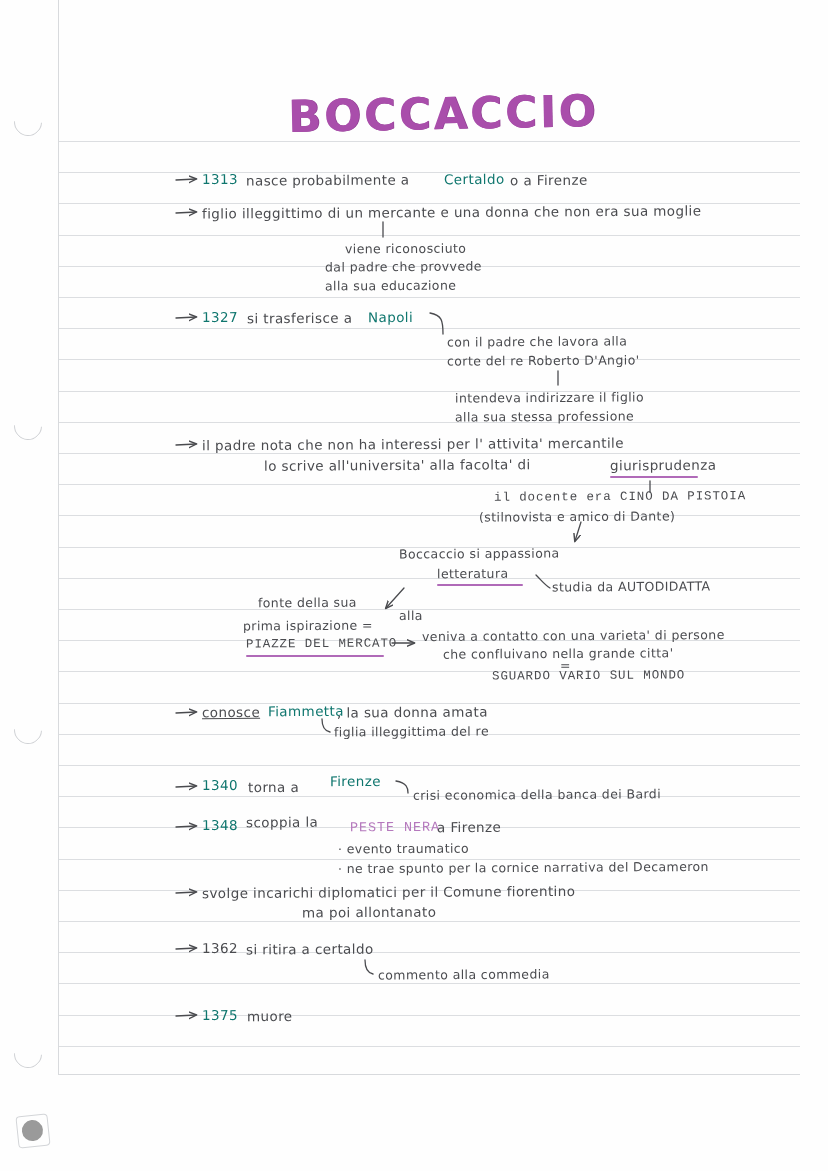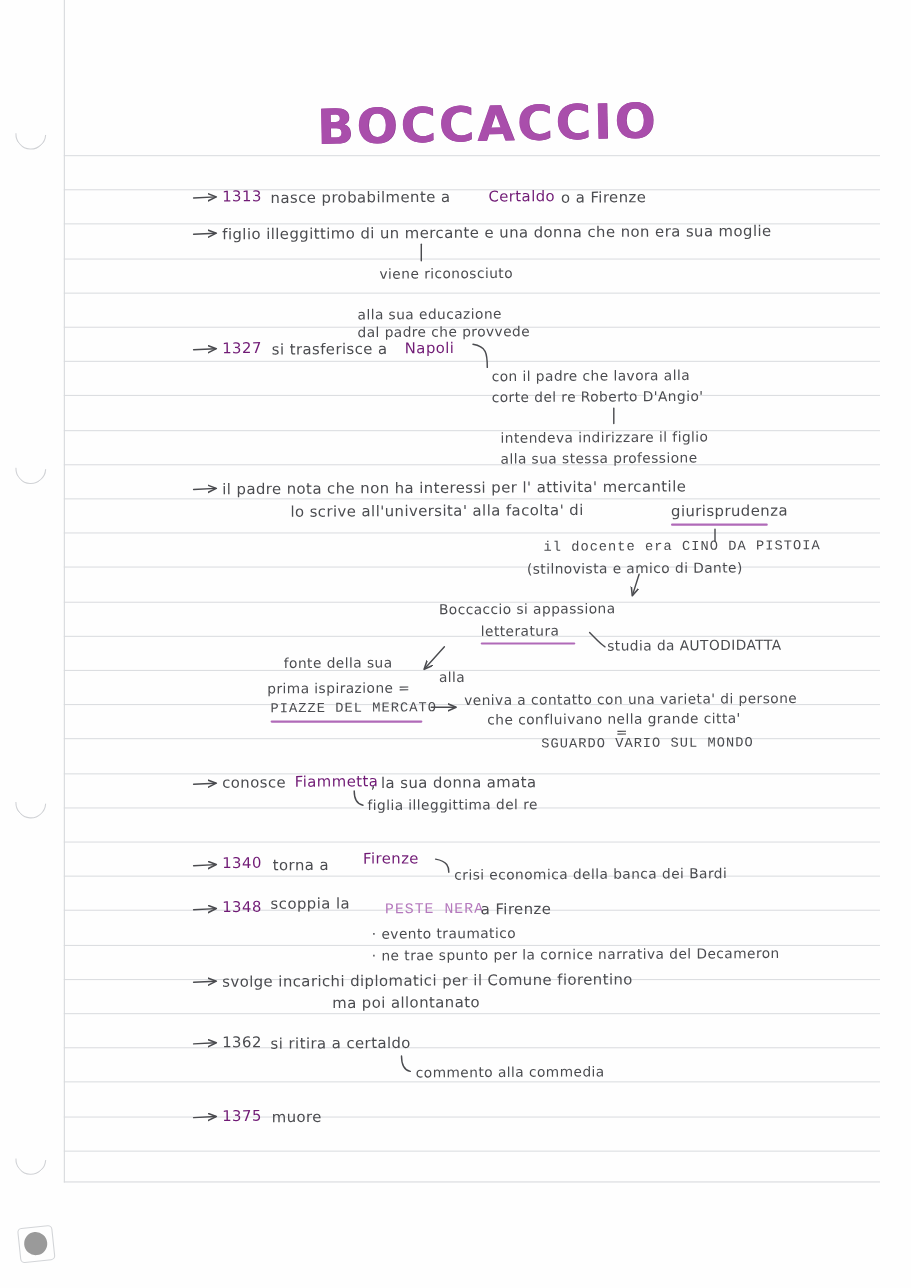--- a/index.html
+++ b/index.html
@@ -95,21 +95,21 @@
     color: #4a4b4f;
     font-family: "DejaVu Sans", sans-serif;
     font-size: 13.5px;
     letter-spacing: .4px;
     line-height: 1;
     transform: rotate(-0.35deg);
   }
   .hw.sm   { font-size: 12.5px; }
   .hw.caps { letter-spacing: .9px; font-family: Liberation Mono, monospace; }
 
-  .purple      { color: #701a75; }
+  .purple      { color: #0f766e; }
   .purple-soft { color: #b579bd; }
 
   #title {
     position: absolute;
     left: 288px;
     top: 92px;
     color: #a94eab;
     font-family: "DejaVu Sans", sans-serif;
     font-size: 44px;
     font-weight: bold;
@@ -182,21 +182,21 @@
 
   <div id="title">BOCCACCIO</div>
 
   <span class="hw purple" style="left:202px; top:173px;">1313</span>
   <span class="hw" style="left:246px; top:174px;text-align:right;">nasce probabilmente a</span>
   <span class="hw purple" style="left:444px; top:173px;">Certaldo</span>
   <span class="hw" style="left:510px; top:174px;">o a Firenze</span>
 
   <span class="hw" style="left:202px; top:206px;">figlio illeggittimo di un mercante e una donna che non era sua moglie</span>
   <span class="hw sm" style="left:345px; top:243px;">viene riconosciuto</span>
-  <span class="hw sm" style="left:325px; top:261px;margin-top:35px;">dal padre che provvede</span>
+  <span class="hw sm" style="left:325px; top:261px;">dal padre che provvede</span>
   <span class="hw sm" style="left:325px; top:280px;">alla sua educazione</span>
 
   <span class="hw purple" style="left:202px; top:311px;">1327</span>
   <span class="hw" style="left:247px; top:312px;">si trasferisce a</span>
   <span class="hw purple" style="left:368px; top:311px;">Napoli</span>
   <span class="hw sm" style="left:447px; top:336px;">con il padre che lavora alla</span>
   <span class="hw sm" style="left:447px; top:355px;">corte del re Roberto D'Angio'</span>
   <span class="hw sm" style="left:455px; top:392px;">intendeva indirizzare il figlio</span>
   <span class="hw sm" style="left:455px; top:411px;">alla sua stessa professione</span>
 
@@ -215,21 +215,21 @@
 
   <span class="hw sm" style="left:258px; top:597px;">fonte della sua</span>
   <span class="hw sm" style="left:243px; top:620px;">prima ispirazione =</span>
   <span class="hw sm caps" style="left:246px; top:638px;">PIAZZE DEL MERCATO</span>
   <div class="uline" style="left:246px; top:655px; width:138px;"></div>
   <span class="hw sm" style="left:422px; top:630px;">veniva a contatto con una varieta' di persone</span>
   <span class="hw sm" style="left:443px; top:648px;">che confluivano nella grande citta'</span>
   <span class="hw sm" style="left:560px; top:660px;">=</span>
   <span class="hw sm caps" style="left:492px; top:670px;">SGUARDO VARIO SUL MONDO</span>
 
-  <span class="hw" style="left:202px; top:706px;">conosce</span>
+  <span class="hw" style="left:202px; top:706px;text-decoration:underline;">conosce</span>
   <span class="hw purple" style="left:268px; top:705px;">Fiammetta</span>
   <span class="hw" style="left:337px; top:706px;">, la sua donna amata</span>
   <span class="hw sm" style="left:334px; top:726px;">figlia illeggittima del re</span>
 
   <span class="hw purple" style="left:202px; top:779px;">1340</span>
   <span class="hw" style="left:248px; top:781px;">torna a</span>
   <span class="hw purple" style="left:330px; top:775px;">Firenze</span>
   <span class="hw sm" style="left:413px; top:789px;">crisi economica della banca dei Bardi</span>
 
   <span class="hw purple" style="left:202px; top:819px;">1348</span>

